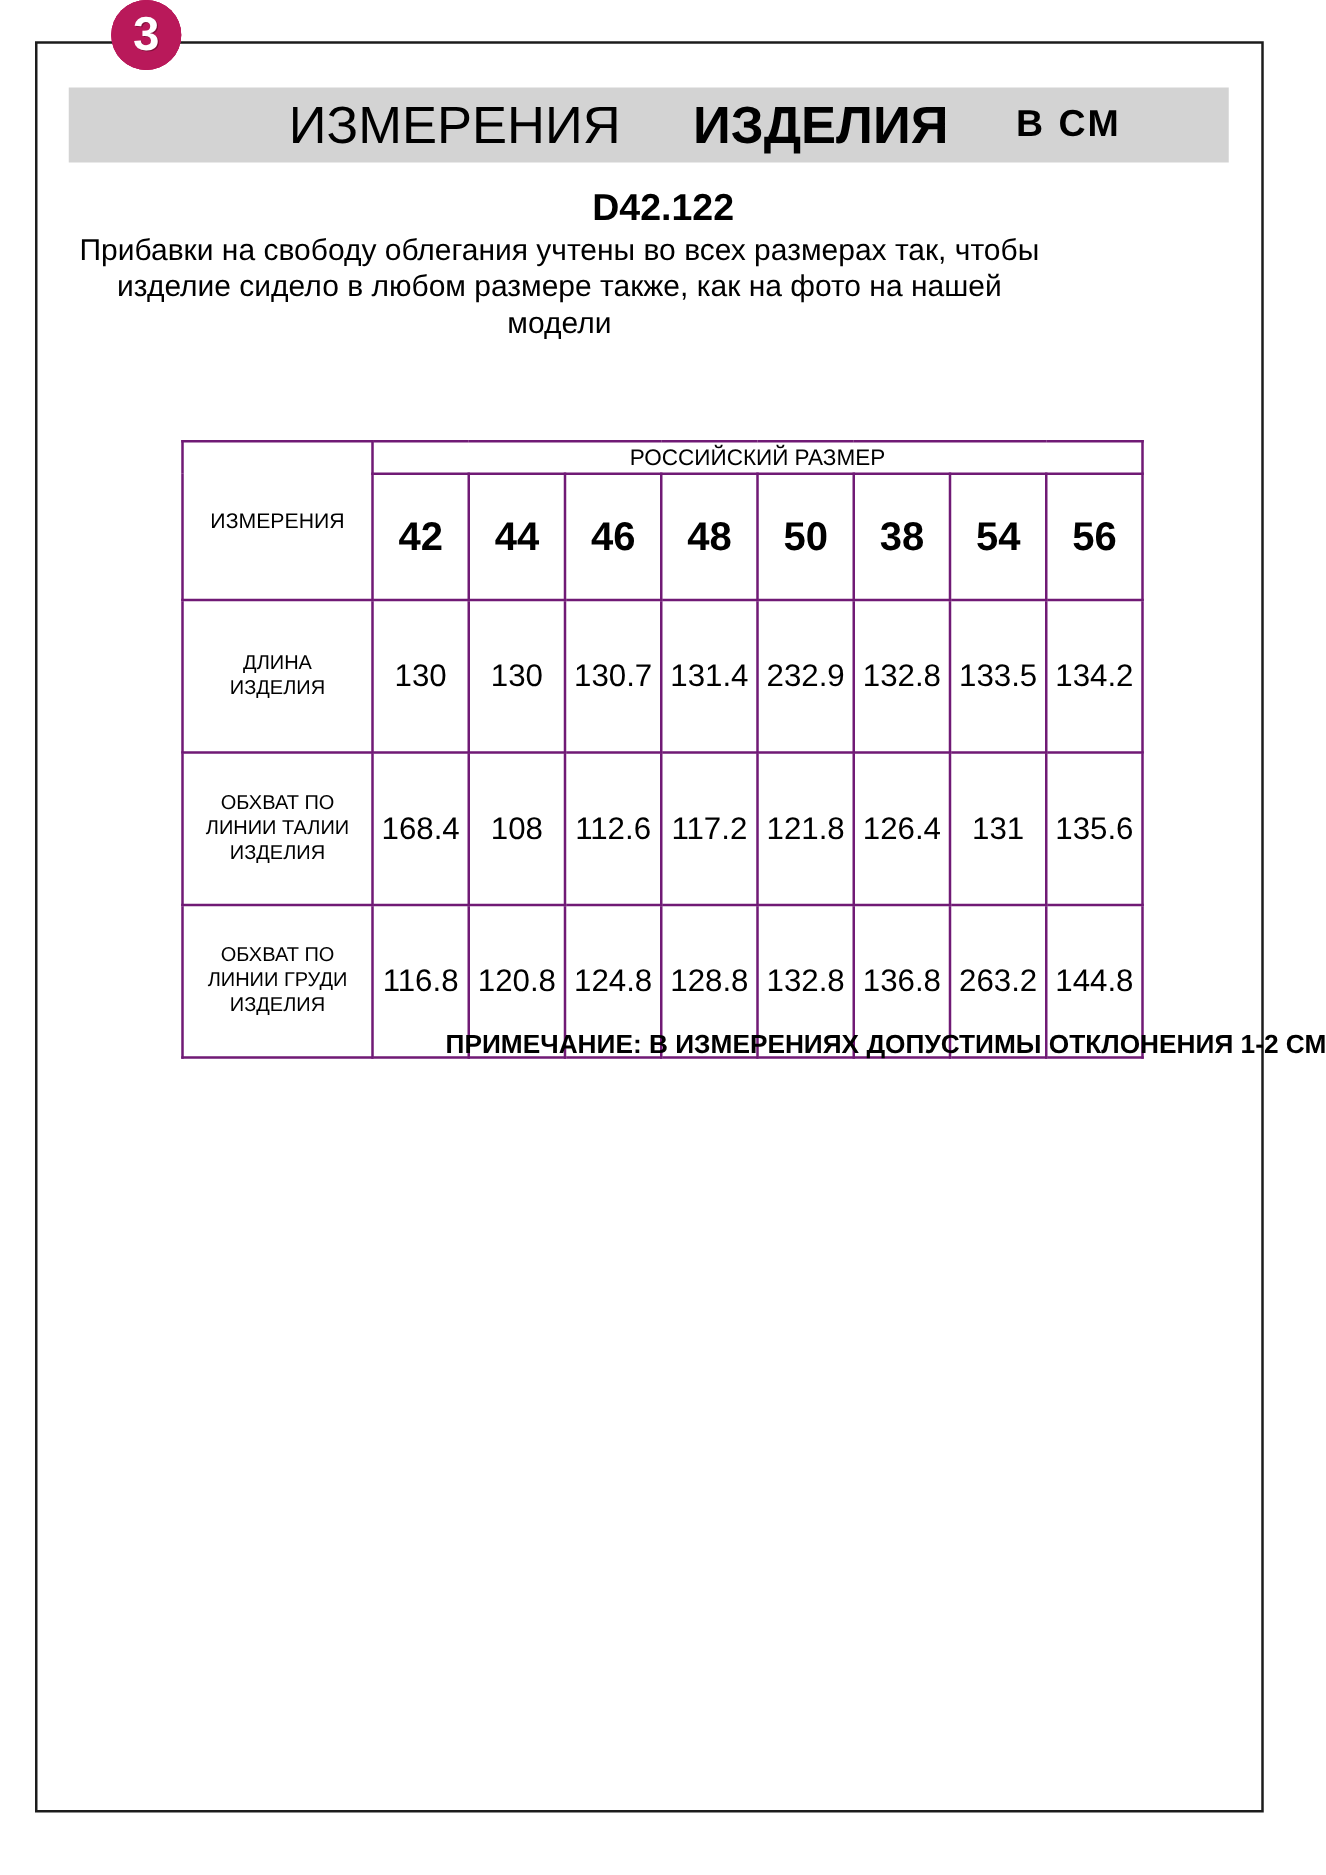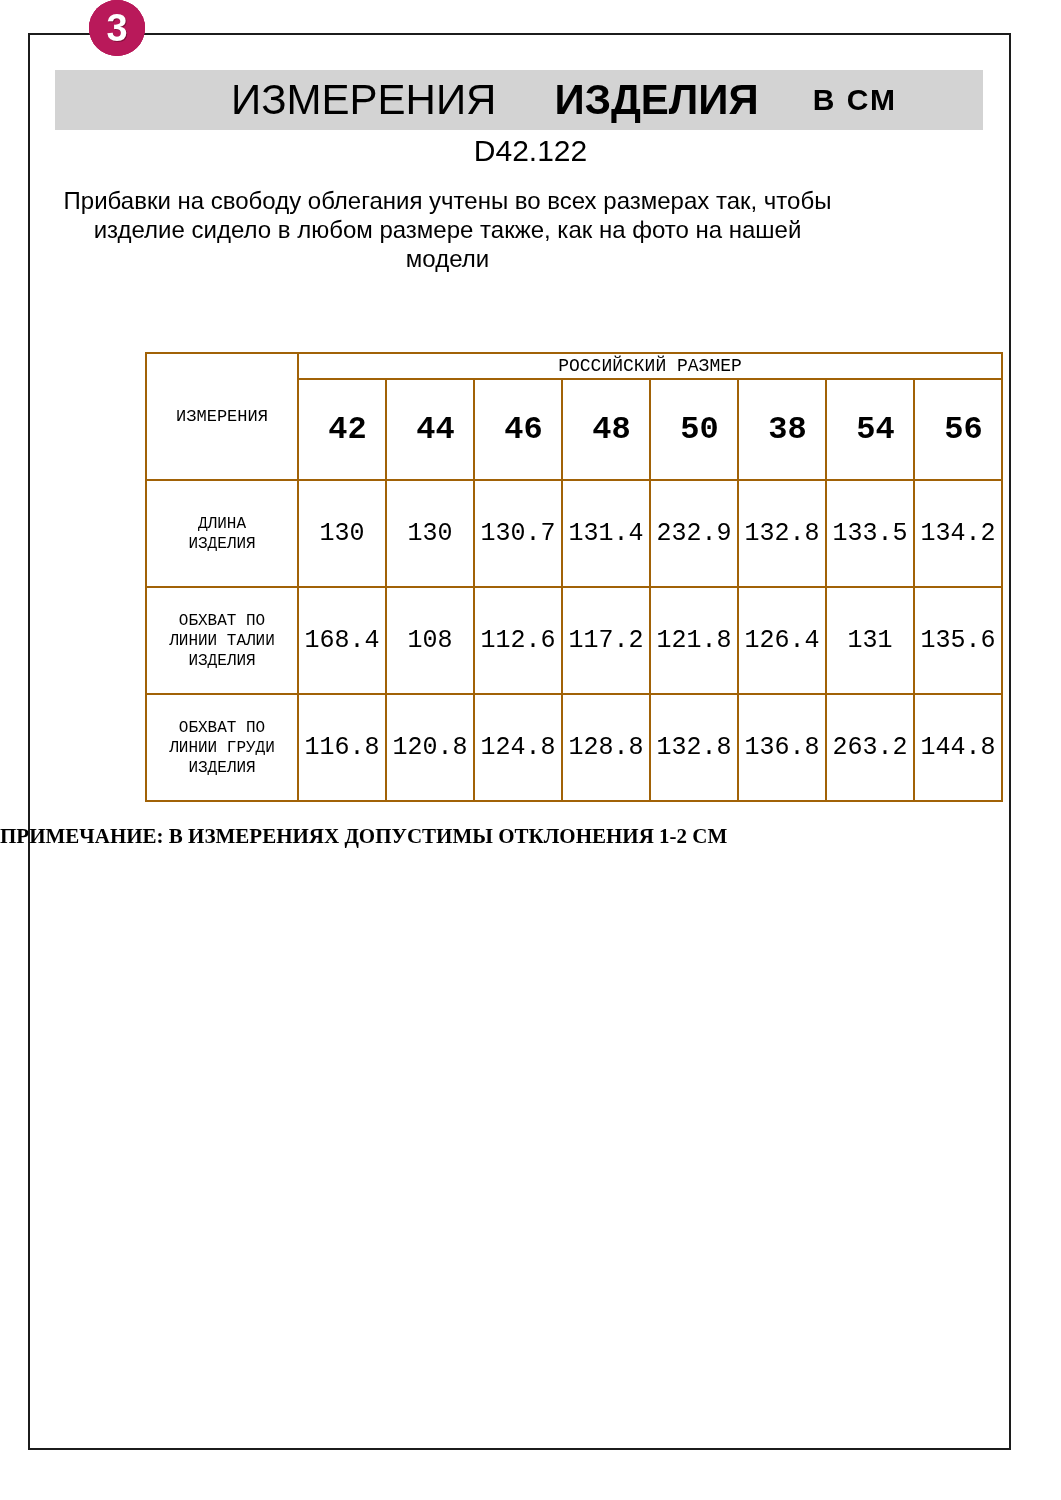--- a/index.html
+++ b/index.html
@@ -28,50 +28,49 @@
     justify-content: center;
     padding-left: 90px;
     box-sizing: border-box;
     white-space: nowrap;
   }
   .header-title-1 { font-size: 42px; font-weight: 400; letter-spacing: 0px; }
   .header-title-2 { font-size: 42px; font-weight: 700; margin-left: 58px; }
   .header-units  { font-size: 30px; font-weight: 700; margin-left: 54px; letter-spacing: 2px; }
   .model-code {
     position: absolute;
-    left: 0; top: 134px; width: 1061px;
+    left: 0; top: 150px; width: 1061px;
     text-align: center;
-    font-size: 30px; font-weight: 400;
+    font-size: 30px; font-weight: 700;
   }
   .description {
     position: absolute;
     left: 0; top: 186px; width: 895px;
     text-align: center;
     font-size: 24px; line-height: 29px;
     white-space: pre-line;
   }
   table.size-table {
     position: absolute;
     left: 145px; top: 352px;
     border-collapse: collapse;
     table-layout: fixed;
   }
   table.size-table th, table.size-table td {
-    border: 2px solid #a16207;
+    border: 2px solid #701a75;
     padding: 0;
     text-align: center;
     vertical-align: middle;
     background: #fff;
-    font-family: Liberation Mono, monospace;
   }
   th.corner-cell { width: 150px; font-size: 17px; font-weight: 400; }
   th.span-header { height: 24px; font-size: 18px; font-weight: 400; }
   tr.size-row { height: 101px; }
-  tr.size-row th { width: 75px; font-size: 32px; font-weight: 700; padding-left: 11px; }
-  tbody tr { height: 107px; }
+  tr.size-row th { width: 75px; font-size: 32px; font-weight: 700; }
+  tbody tr { height: 122px; }
   th.row-label {
     font-size: 16px; font-weight: 400;
     line-height: 20px;
     white-space: pre-line;
   }
   td.value-cell { font-size: 25px; font-weight: 400; }
   .row-badge {
     position: absolute;
     left: 89px;
     width: 56px; height: 56px;
@@ -81,22 +80,22 @@
     font-size: 38px; font-weight: 700;
     display: flex; align-items: center; justify-content: center;
     text-shadow: 1px 1px 0 rgba(60,0,20,0.45);
   }
   .row-badge:nth-of-type(1) { top: 507px; }
   .row-badge:nth-of-type(2) { top: 616px; }
   .row-badge:nth-of-type(3) { top: 722px; }
   .note {
     position: absolute;
     left: 0; top: 824px; width: 1061px;
-    text-align: left;
-    font-size: 21px; font-weight: 700; font-family: Liberation Serif, serif;
+    text-align: right;
+    font-size: 21px; font-weight: 700;
   }
 </style>
 </head>
 <body>
 
 <div class="page">
   <div class="page-border"></div>
 
   <div class="header-bar">
     <span class="header-title-1">ИЗМЕРЕНИЯ</span>

